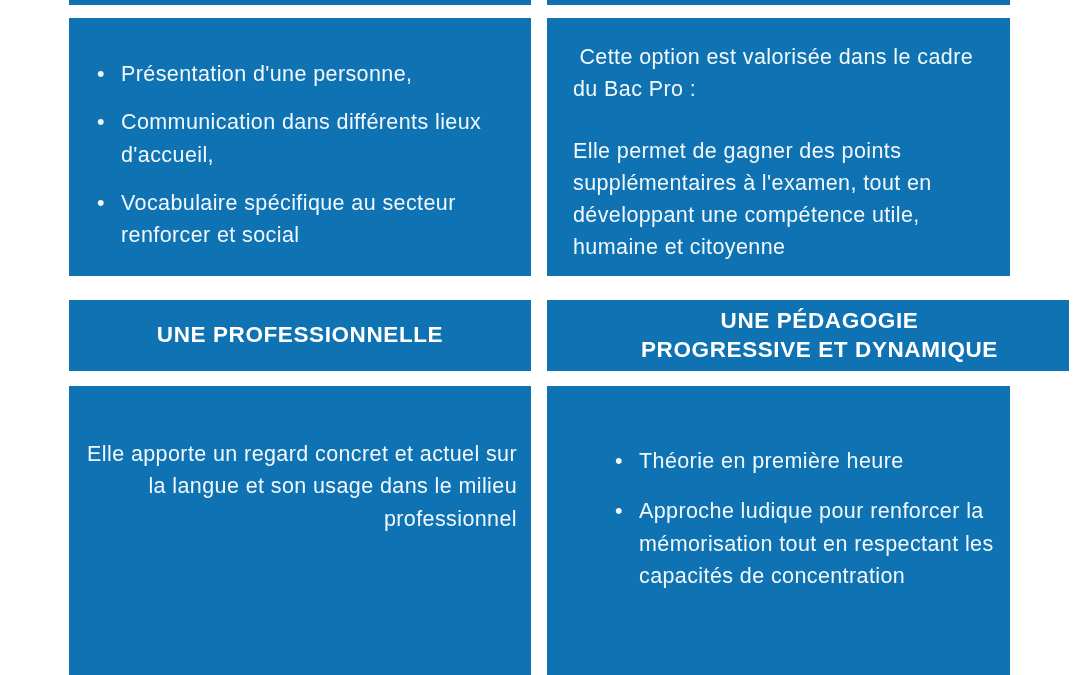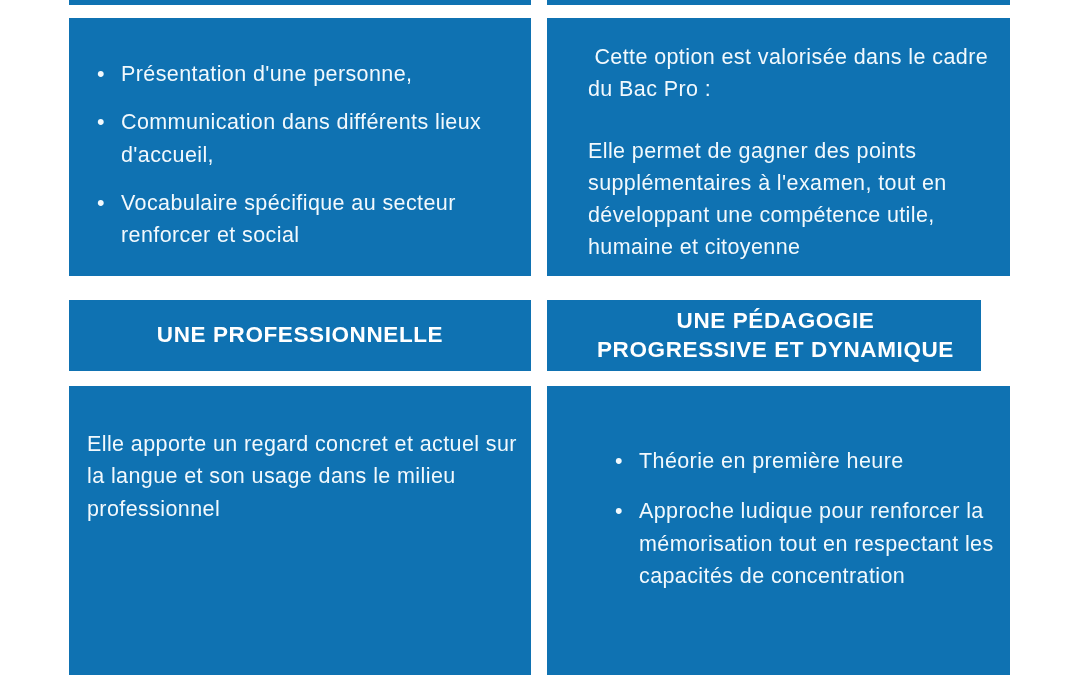--- a/index.html
+++ b/index.html
@@ -22,50 +22,50 @@
     background: #0f72b2;
     color: #f2f9fd;
     box-sizing: border-box;
   }
   
   .strip-left  { left: 69px;  top: 0; width: 462px; height: 5px; }
   .strip-right { left: 547px; top: 0; width: 463px; height: 5px; }
 
   
   .box-tl { left: 69px;  top: 18px; width: 462px; height: 258px; padding: 40px 18px 10px 28px; }
-  .box-tr { left: 547px; top: 18px; width: 463px; height: 258px; padding: 23px 14px 10px 41px; }
+  .box-tr { left: 547px; top: 18px; width: 463px; height: 258px; padding: 23px 14px 10px 26px; }
 
   
   .hdr {
     top: 300px; height: 71px;
     display: flex; flex-direction: column;
     align-items: center; justify-content: center;
     text-align: center;
     color: #ffffff;
     font-weight: 700;
     font-size: 22.5px;
     line-height: 1.27;
     letter-spacing: 0.6px;
   }
   .hdr-l { left: 69px;  width: 462px; }
-  .hdr-r { left: 547px; width: 434px; padding-left: 23px; }
+  .hdr-r { left: 547px; width: 522px; padding-left: 23px; }
 
   
   .box-bl { left: 69px;  top: 386px; width: 462px; height: 310px; padding: 26px 14px 10px 18px; }
   .box-br { left: 547px; top: 386px; width: 463px; height: 310px; padding: 22px 12px 10px 26px; }
 
   .body-text {
     font-size: 21.5px;
     line-height: 1.5;
     letter-spacing: 0.4px;
     white-space: pre-wrap;
   }
   p.body-text { margin: 0; }
   .box-tr .para-2 { margin-top: 29px; }
-  .box-bl .para-2 { margin-top: 16px; }
+  .box-bl .para-2 { margin-top: 26px; text-align: right; }
 
   ul.bullets {
     list-style: none;
     margin: 0;
     padding: 0;
   }
   ul.bullets li {
     display: flex;
     align-items: flex-start;
   }

